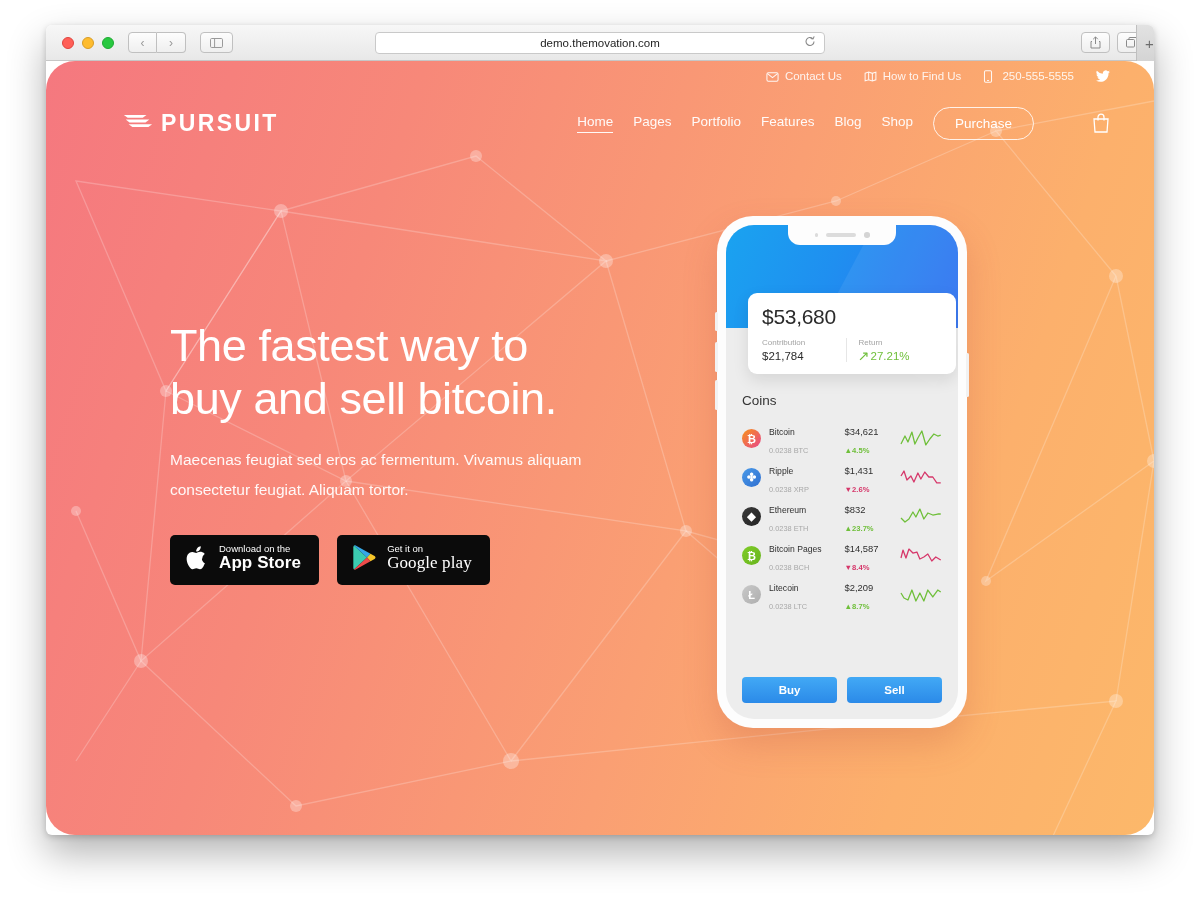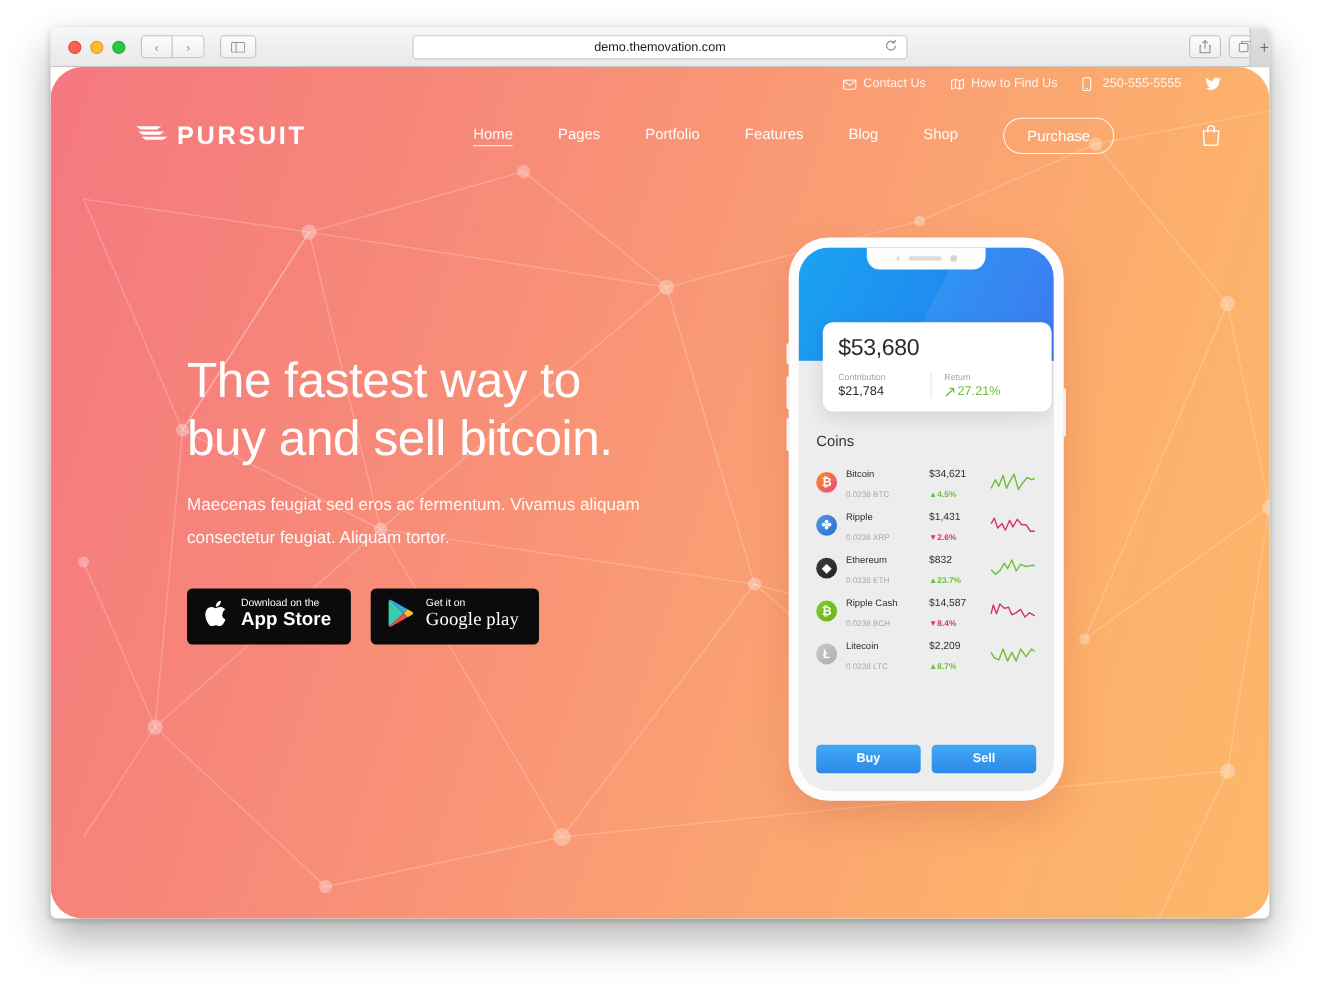--- a/index.html
+++ b/index.html
@@ -111,21 +111,21 @@
     display: flex; align-items: center;
     padding: 0 44px 0 76px;
     z-index: 5;
   }
   .logo { display: flex; align-items: center; gap: 7px; }
   .logo-text {
     color: #fff; font-size: 23px; letter-spacing: 2.4px; font-weight: bold;
   }
   .nav-links {
     margin-left: auto;
-    display: flex; align-items: center; gap: 41px;
+    display: flex; align-items: center; gap: 20px;
   }
   .nav-link {
     color: rgba(255,255,255,0.95);
     font-size: 13.5px;
     text-decoration: none;
     padding-bottom: 3px;
     cursor: pointer;
   }
   .nav-link.active { border-bottom: 1.5px solid rgba(255,255,255,0.95); }
   .purchase-btn {
@@ -549,21 +549,21 @@
               <span class="coin-chg up">▲<span>23.7%</span></span>
             </span>
             <svg class="spark" viewBox="0 0 42 22" fill="none" stroke="#6fbf3a" stroke-width="1.3" stroke-linejoin="round">
               <path d="M1 12 L5 16 L9 13 L13 6 L16 11 L20 3 L24 13 L28 7 L33 9 L38 8 L41 8"></path>
             </svg>
           </div>
 
           <div class="coin-row">
             <span class="coin-ico" style="background:linear-gradient(135deg,#7fcc28,#68b41d)">₿</span>
             <span class="coin-name-wrap">
-              <span class="coin-name">Ripple Cash</span><br>
+              <span class="coin-name">Bitcoin Pages</span><br>
               <span class="coin-amt">0.0238 BCH</span>
             </span>
             <span class="coin-price-wrap">
               <span class="coin-price">$14,587</span><br>
               <span class="coin-chg down">▼<span>8.4%</span></span>
             </span>
             <svg class="spark" viewBox="0 0 42 22" fill="none" stroke="#d6376a" stroke-width="1.3" stroke-linejoin="round">
               <path d="M1 13 L3 5 L6 13 L9 4 L13 8 L17 7 L20 14 L24 12 L28 9 L32 16 L36 12 L41 15"></path>
             </svg>
           </div>

